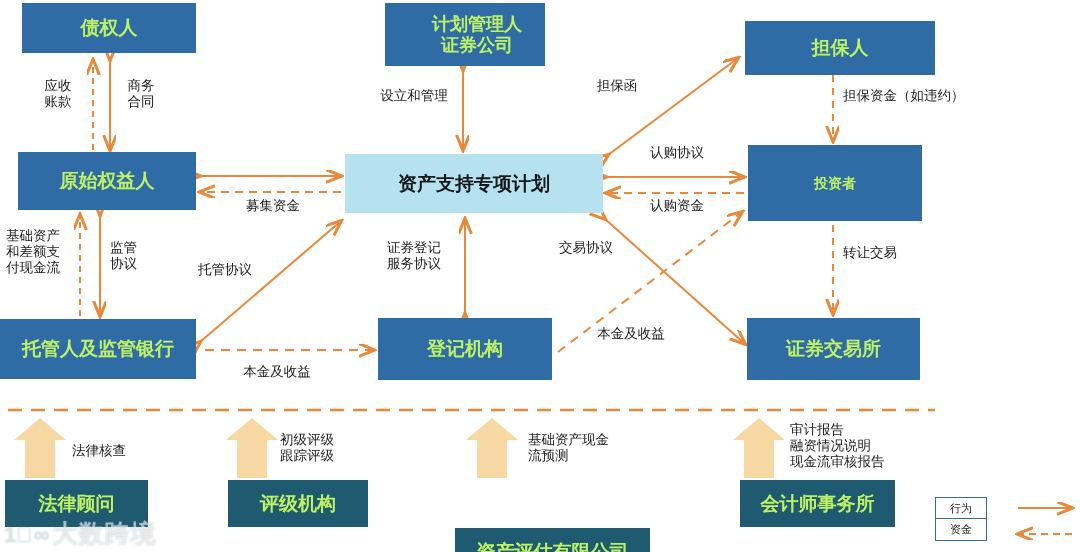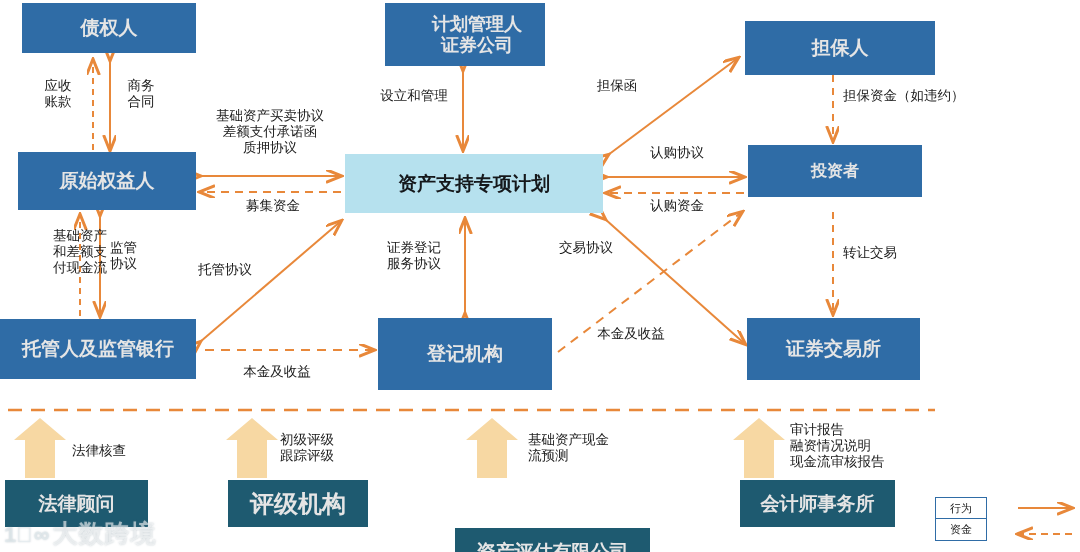--- a/index.html
+++ b/index.html
@@ -1,20 +1,20 @@
 <!DOCTYPE html>
 <html><head>
 <meta charset="utf-8">
 <style>
   html,body{margin:0;padding:0;background:#ffffff;}
   body{font-family:"Liberation Sans","DejaVu Sans",sans-serif;}
   #stage{position:relative;width:1080px;height:552px;background:#fff;overflow:hidden;}
 
   .box{position:absolute;display:flex;align-items:center;justify-content:center;
-       text-align:center;color:#e5e5e5;font-weight:bold;line-height:1.15;
+       text-align:center;color:#bef264;font-weight:bold;line-height:1.15;
        box-sizing:border-box;}
   .box.blue{background:#2f6ca6;}
   .box.lightblue{background:#b6e1ee;color:#15181b;}
   .box.teal{background:#1e5a70;}
 
   .lbl{position:absolute;color:#1a1a1a;font-size:13.5px;line-height:1.18;
        text-align:center;white-space:pre-line;}
   .lbl.left{text-align:left;}
 
   svg.arrows{position:absolute;left:0;top:0;width:1080px;height:552px;pointer-events:none;}
@@ -96,61 +96,58 @@
 
   <div class="box blue" style="left:385px;top:3px;width:160px;height:63px;font-size:18px;white-space:pre-line;padding-left:24px;">计划管理人
 证券公司</div>
 
   <div class="box blue" style="left:745px;top:3px;width:190px;height:54px;font-size:19px;margin-top:18px;">担保人</div>
 
   <div class="box blue" style="left:18px;top:152px;width:178px;height:58px;font-size:19px;">原始权益人</div>
 
   <div class="box lightblue" style="left:345px;top:154px;width:258px;height:59px;font-size:19px;">资产支持专项计划</div>
 
-  <div class="box blue" style="left:748px;top:145px;width:174px;height:52px;font-size:16px;">投资者</div>
+  <div class="box blue" style="left:748px;top:145px;width:174px;height:76px;font-size:14px;">投资者</div>
 
   <div class="box blue" style="left:0px;top:319px;width:196px;height:60px;font-size:19px;">托管人及监管银行</div>
 
-  <div class="box blue" style="left:378px;top:318px;width:174px;height:72px;font-size:19px;">登记机构</div>
+  <div class="box blue" style="left:378px;top:318px;width:174px;height:62px;font-size:19px;">登记机构</div>
 
   <div class="box blue" style="left:747px;top:318px;width:173px;height:62px;font-size:19px;">证券交易所</div>
 
   <div class="box teal" style="left:5px;top:480px;width:143px;height:47px;font-size:19px;">法律顾问</div>
 
-  <div class="box teal" style="left:228px;top:480px;width:140px;height:47px;font-size:24px;">评级机构</div>
+  <div class="box teal" style="left:228px;top:480px;width:140px;height:47px;font-size:19px;">评级机构</div>
 
   <div class="box teal" style="left:455px;top:480px;width:195px;height:47px;font-size:19px;margin-top:48px;">资产评估有限公司</div>
 
   <div class="box teal" style="left:740px;top:480px;width:155px;height:47px;font-size:19px;">会计师事务所</div>
 
   <div class="lbl" style="left:30px;top:78px;width:56px;">应收
 账款</div>
 
   <div class="lbl" style="left:113px;top:78px;width:56px;">商务
 合同</div>
 
-  <div class="lbl" style="left:196px;top:108px;width:148px;">基础资产买卖协议
-差额支付承诺函
-质押协议</div>
 
   <div class="lbl" style="left:208px;top:198px;width:130px;">募集资金</div>
 
   <div class="lbl" style="left:364px;top:88px;width:100px;">设立和管理</div>
 
   <div class="lbl" style="left:580px;top:78px;width:74px;">担保函</div>
 
   <div class="lbl left" style="left:843px;top:88px;width:230px;">担保资金（如违约）</div>
 
   <div class="lbl" style="left:626px;top:145px;width:102px;">认购协议</div>
 
   <div class="lbl" style="left:626px;top:198px;width:102px;">认购资金</div>
 
   <div class="lbl left" style="left:843px;top:245px;width:100px;">转让交易</div>
 
-  <div class="lbl left" style="left:6px;top:228px;width:72px;margin-left:47px;">基础资产
+  <div class="lbl left" style="left:6px;top:228px;width:72px;">基础资产
 和差额支
 付现金流</div>
 
   <div class="lbl left" style="left:110px;top:240px;width:50px;">监管
 协议</div>
 
   <div class="lbl" style="left:180px;top:262px;width:90px;">托管协议</div>
 
   <div class="lbl" style="left:370px;top:240px;width:88px;">证券登记
 服务协议</div>

